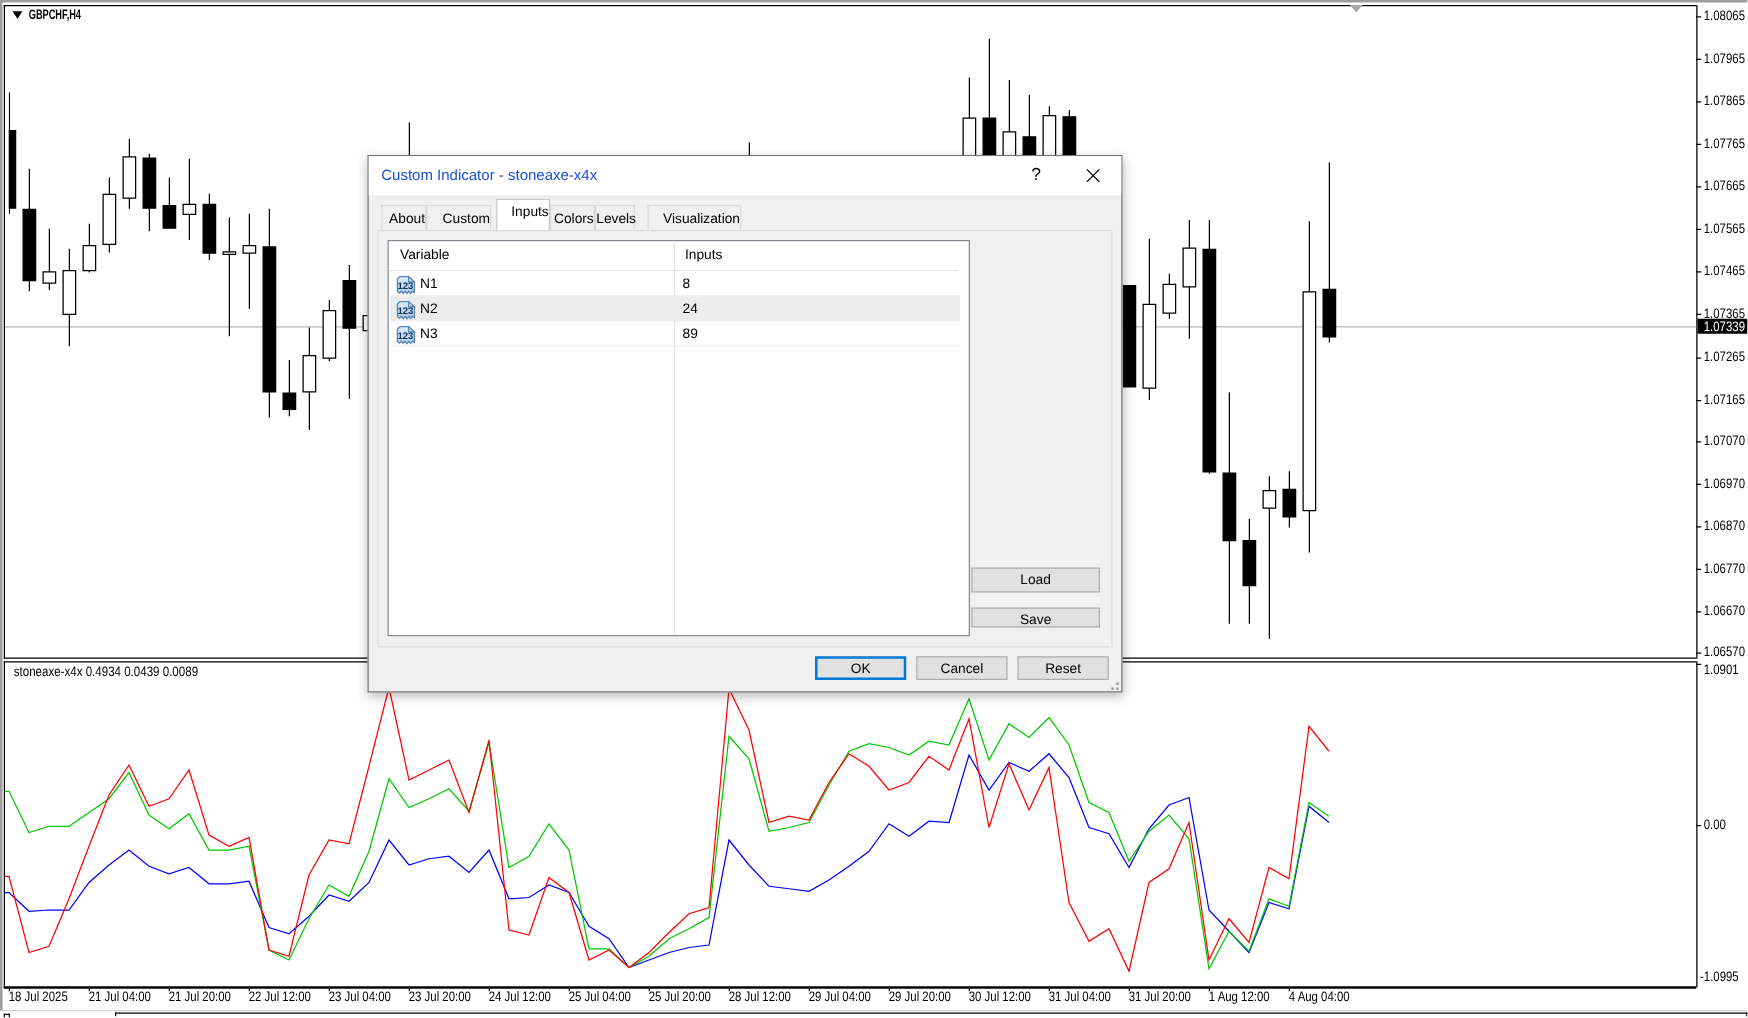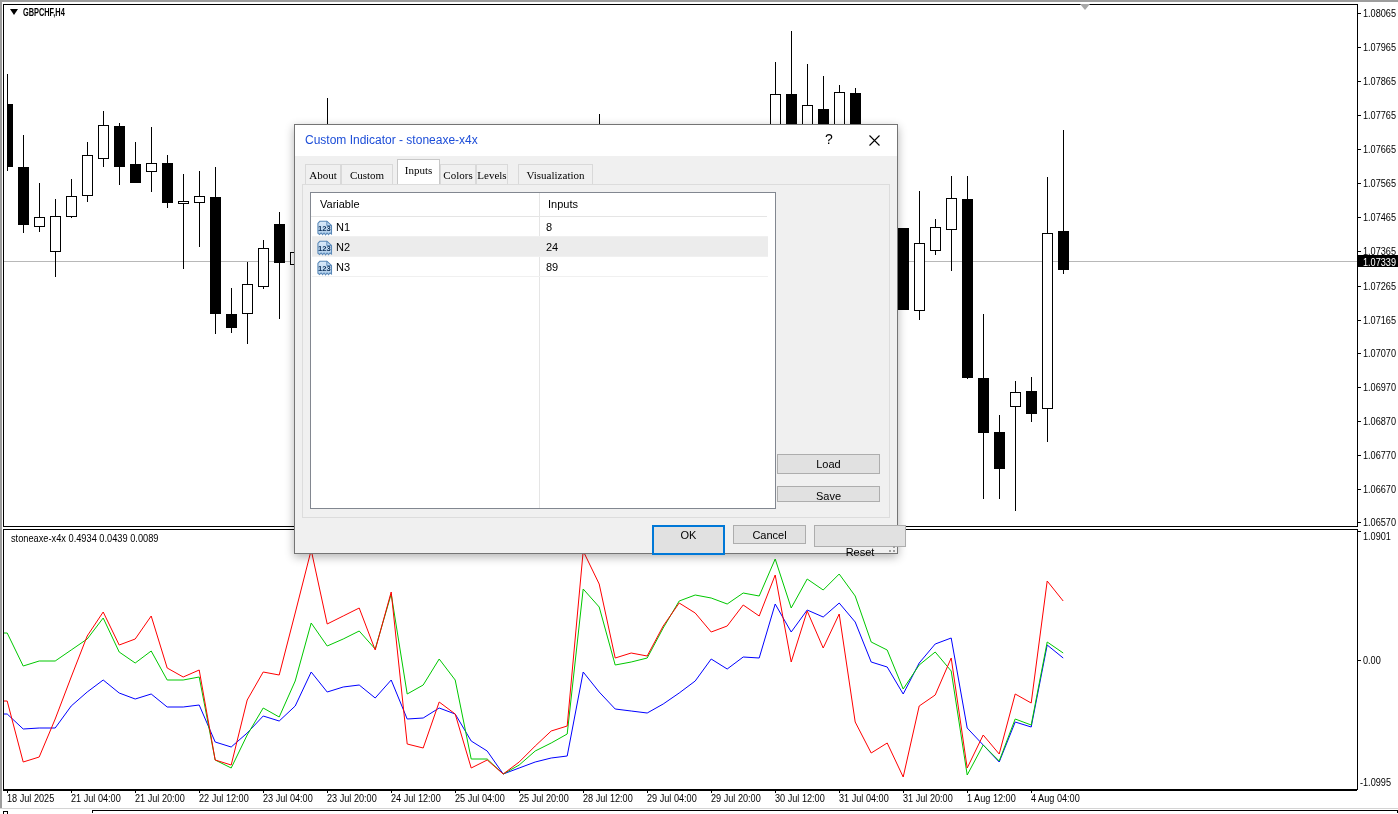--- a/index.html
+++ b/index.html
@@ -4,21 +4,21 @@
 body { width:1398px; height:814px; background:#fff; font-family:"Liberation Sans",sans-serif; position:relative; overflow:hidden; }
 .mt { font-size:11px; transform:scaleX(0.83); transform-origin:0 0; white-space:nowrap; }
 .mtt { font-size:11px; transform:scaleX(0.83); transform-origin:0 0; white-space:nowrap; }
 .mtg { font-size:11px; transform:scaleX(0.67); transform-origin:0 0; white-space:nowrap; }
 .mti { font-size:11px; transform:scaleX(0.84); transform-origin:0 0; white-space:nowrap; }
 .plab { position:absolute; left:1363px; color:#000; }
 .ptick { position:absolute; left:1357px; width:4px; height:1px; background:#000; }
 .tlab { position:absolute; top:792px; color:#000; }
 .ttick { position:absolute; top:790px; width:1px; height:3px; background:#000; }
 .btn { position:absolute; background:#e1e1e1; border:1px solid #adadad; font-size:11px; text-align:center; color:#000; }
-.tab { position:absolute; top:164px; height:20px; background:#f0f0f0; border:1px solid #d9d9d9; border-bottom:none; font-size:11px; text-align:center; padding-top:4px;font-family:Liberation Serif, serif; }
+.tab { position:absolute; top:164px; height:20px; background:#f0f0f0; border:1px solid #d9d9d9; border-bottom:none; font-size:11px; text-align:right; padding-top:4px; }
 </style></head><body>
 <div style="position:absolute;left:0;top:0;width:1398px;height:2px;background:#9d9d9d"></div>
 <div style="position:absolute;left:0;top:0;width:2px;height:809px;background:#9d9d9d"></div>
 <div style="position:absolute;left:3px;top:4px;width:1354px;height:1px;background:#000"></div>
 <div style="position:absolute;left:3px;top:526px;width:1354px;height:1px;background:#000"></div>
 <div style="position:absolute;left:3px;top:4px;width:1px;height:523px;background:#000"></div>
 <div style="position:absolute;left:3px;top:529px;width:1354px;height:1px;background:#000"></div>
 <div style="position:absolute;left:3px;top:789px;width:1354px;height:1.5px;background:#000"></div>
 <div style="position:absolute;left:3px;top:529px;width:1px;height:261px;background:#000"></div>
 <div style="position:absolute;left:1357px;top:4px;width:1px;height:523px;background:#000"></div>
@@ -254,21 +254,21 @@
 <path d="M10.2 1.2 L10.2 5.2 L14.6 5.2 Z" fill="#c2d9ef" stroke="#5988b8" stroke-width="0.9"></path>
 <text x="7.8" y="10.6" font-size="7.2" font-weight="bold" fill="#0e3058" text-anchor="middle" font-family="Liberation Sans">123</text>
         </svg>
       </div>
 <div style="position:absolute;left:24px;top:4px;font-size:11px">N3</div>
 <div style="position:absolute;left:234px;top:4px;font-size:11px">89</div>
     </div>
 </div>
 <div class="btn" style="left:777px;top:454px;width:103px;height:20px;padding-top:3px">Load</div>
 <div class="btn" style="left:777px;top:486px;width:103px;height:16px;padding-top:3px">Save</div>
-<div class="btn" style="left:652px;top:525px;width:73px;height:30px;padding-top:2px;border:2px solid #0078d7">OK</div>
+<div class="btn" style="left:652px;top:525px;width:73px;height:19px;padding-top:2px;border:2px solid #0078d7">OK</div>
 <div class="btn" style="left:733px;top:525px;width:73px;height:19px;padding-top:3px">Cancel</div>
-<div class="btn" style="left:814px;top:525px;width:92px;height:19px;padding-top:20px">Reset</div>
+<div class="btn" style="left:814px;top:525px;width:73px;height:19px;padding-top:3px">Reset</div>
 <svg width="10" height="10" style="position:absolute;left:886px;top:543px">
 <g fill="#9f9f9f">
       <rect x="7" y="7" width="2" height="2"></rect>
       <rect x="7" y="3" width="2" height="2"></rect>
       <rect x="3" y="7" width="2" height="2"></rect>
     </g>
 </svg>
 </body></html>

